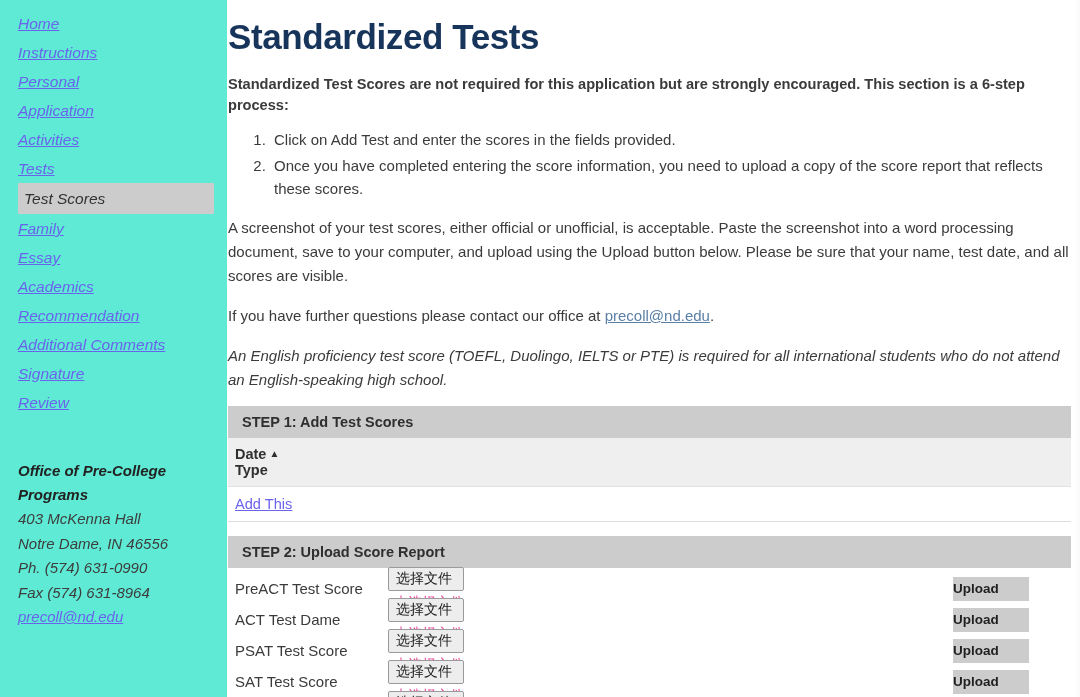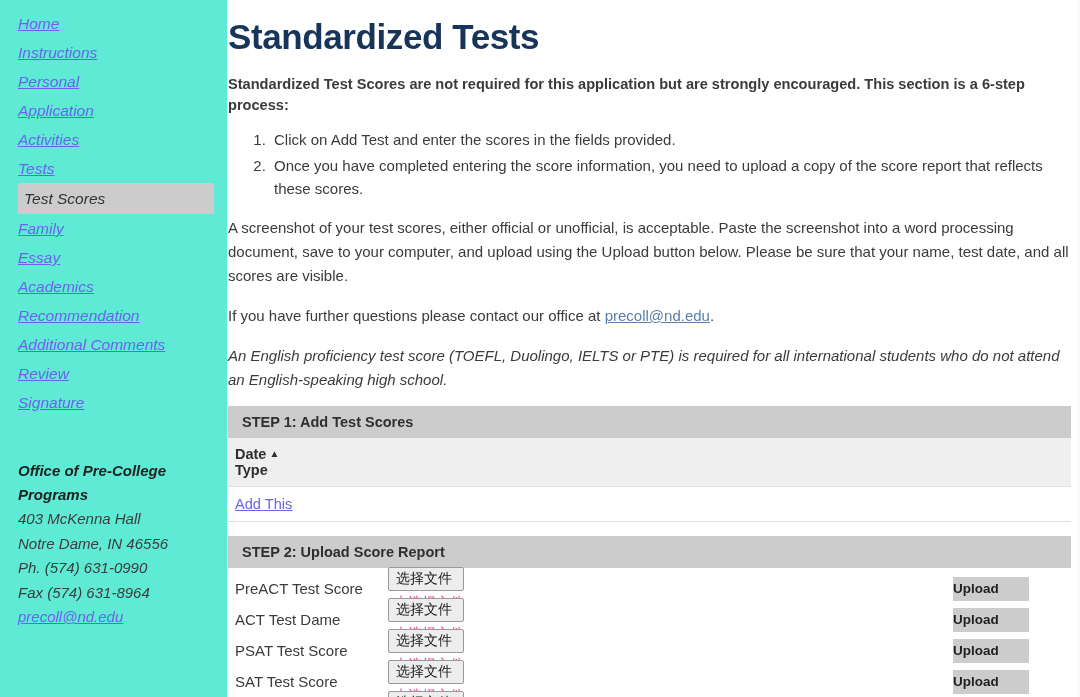--- a/index.html
+++ b/index.html
@@ -232,22 +232,22 @@
         <li class="nav-item"><a class="nav-link">Personal</a></li>
         <li class="nav-item"><a class="nav-link">Application</a></li>
         <li class="nav-item"><a class="nav-link">Activities</a></li>
         <li class="nav-item"><a class="nav-link">Tests</a></li>
         <li class="nav-item active"><span class="nav-current">Test Scores</span></li>
         <li class="nav-item"><a class="nav-link">Family</a></li>
         <li class="nav-item"><a class="nav-link">Essay</a></li>
         <li class="nav-item"><a class="nav-link">Academics</a></li>
         <li class="nav-item"><a class="nav-link">Recommendation</a></li>
         <li class="nav-item"><a class="nav-link">Additional Comments</a></li>
+        <li class="nav-item"><a class="nav-link">Signature</a></li>
         <li class="nav-item"><a class="nav-link">Review</a></li>
-        <li class="nav-item"><a class="nav-link">Signature</a></li>
       </ul>
 
     <div class="office-block">
       <span class="office-name">Office of Pre-College Programs</span>
       <span class="office-line">403 McKenna Hall</span>
       <span class="office-line">Notre Dame, IN 46556</span>
       <span class="office-line">Ph. (574) 631-0990</span>
       <span class="office-line">Fax (574) 631-8964</span>
       <span class="office-line"><a class="office-email">precoll@nd.edu</a></span>
     </div>

